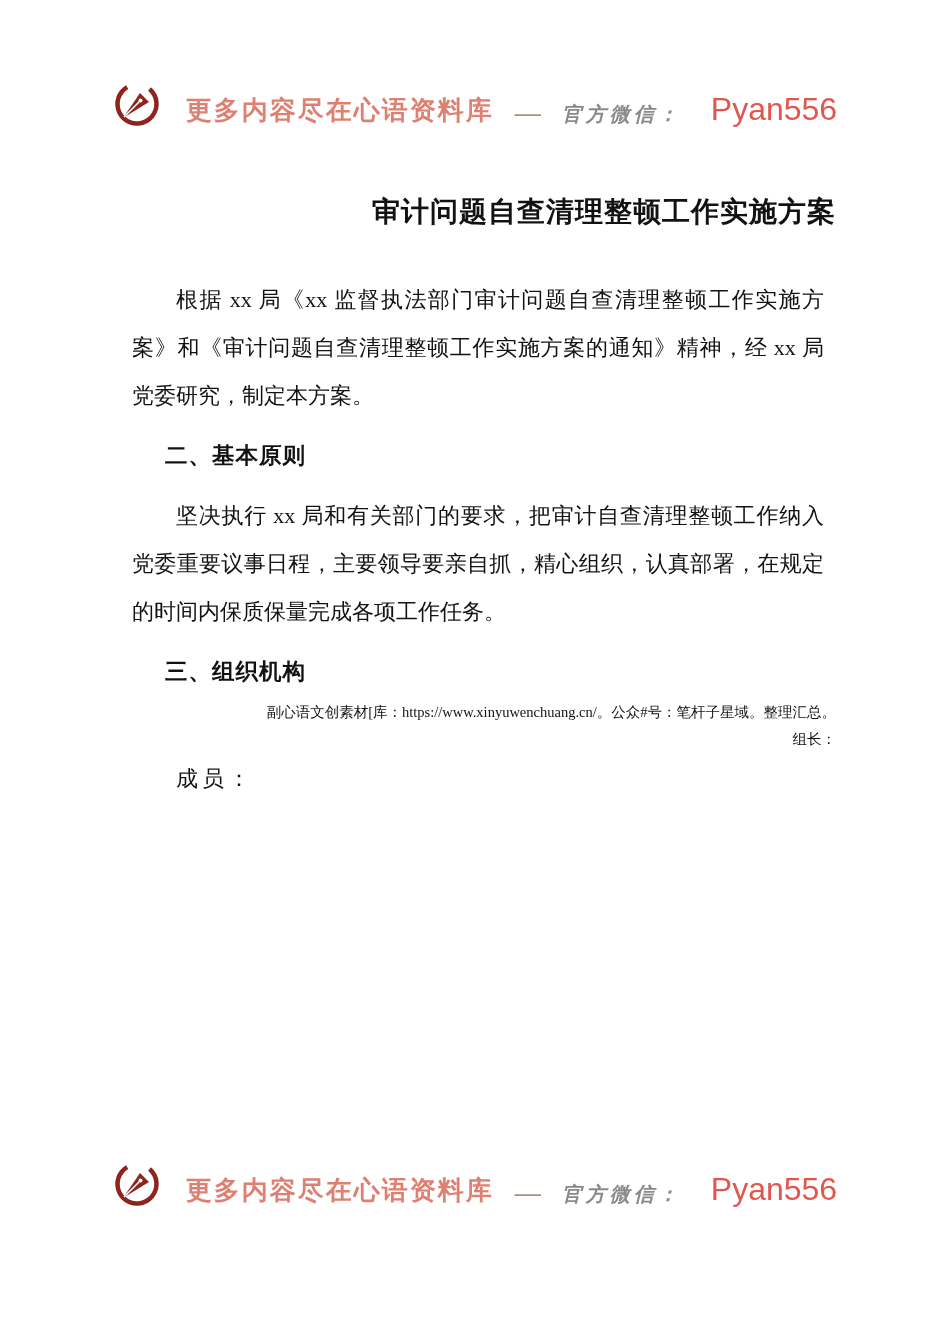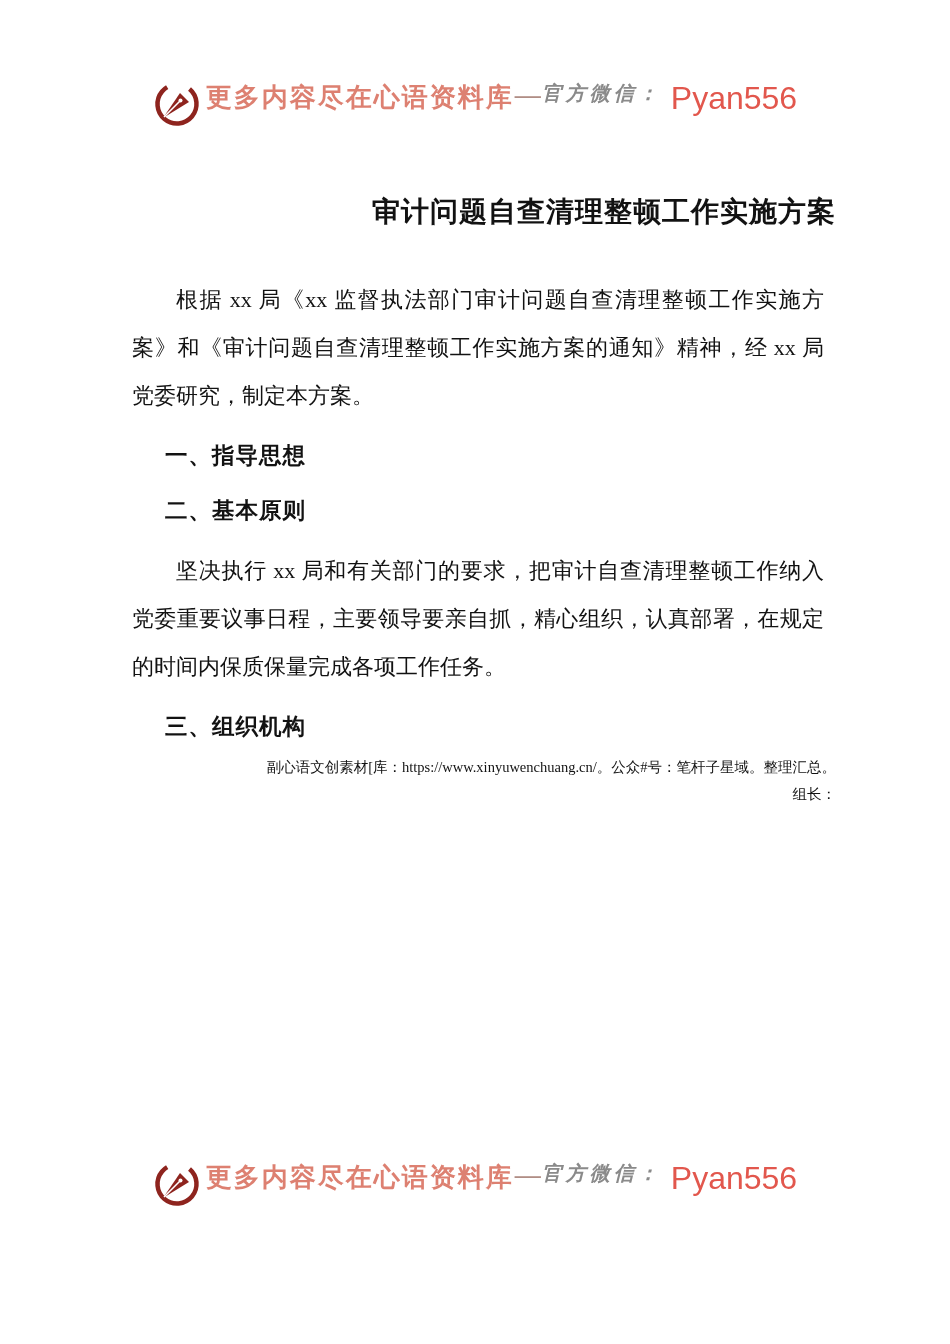--- a/index.html
+++ b/index.html
@@ -14,23 +14,23 @@
     width: 950px; height: 1344px;
     background: var(--page_bg, #ffffff);
     overflow: hidden;
   }
 
   
   .brand-row {
     position: absolute;
     left: 0; right: 0;
     display: flex;
-    align-items: flex-start;
+    align-items: flex-end;
     justify-content: center;
-    gap: 5px;
+    gap: 25px;
     white-space: nowrap;
   }
   .brand-row.header { top: 80px; }
   .brand-row.footer { top: 1160px; }
   .logo-wrap { width: 48px; height: 48px; flex: 0 0 auto; }
   .brand-text {
     color: var(--brand, #dd8071);
     font-size: 26px;
     font-weight: bold;
     letter-spacing: 2px;
@@ -114,30 +114,30 @@
     <span class="brand-dash">—</span>
     <span class="wechat-label">官方微信：</span>
     <span class="wechat-id">Pyan556</span>
   </div>
 
   <div class="content">
     <h1 class="doc-title">审计问题自查清理整顿工作实施方案</h1>
 
     <p class="para">根据 xx 局《xx 监督执法部门审计问题自查清理整顿工作实施方案》和《审计问题自查清理整顿工作实施方案的通知》精神，经 xx 局党委研究，制定本方案。</p>
 
-    <h2 class="heading">一、指导思想</h2>
 
     <h2 class="heading">二、基本原则</h2>
     <p class="para">坚决执行 xx 局和有关部门的要求，把审计自查清理整顿工作纳入党委重要议事日程，主要领导要亲自抓，精心组织，认真部署，在规定的时间内保质保量完成各项工作任务。</p>
 
     <h2 class="heading">三、组织机构</h2>
 
     <p class="small-line indented">副心语文创素材[库：https://www.xinyuwenchuang.cn/。公众#号：笔杆子星域。整理汇总。</p>
     <p class="small-line">组长：</p>
 
+    <p class="para member-line">成员：</p>
   </div>
 
   <div class="brand-row footer">
     <span class="logo-wrap">
       <svg viewBox="0 0 48 48" width="48" height="48">
         <circle cx="24" cy="24" r="19.5" fill="none" style="stroke: var(--logo, #8e241e);" stroke-width="4.5" stroke-dasharray="98 25" transform="rotate(-50 24 24)"></circle>
         <path d="M10 38 L27 13 L36 22 Z" style="fill: var(--logo, #8e241e);"></path>
         <line x1="11" y1="37" x2="27" y2="21" stroke="#ffffff" stroke-width="1.6"></line>
         <circle cx="27.5" cy="20.5" r="2" fill="#ffffff"></circle>
         <path d="M14 12 q10 -7 20 1" fill="none" stroke="#ffffff" stroke-width="1" opacity="0.7"></path>

